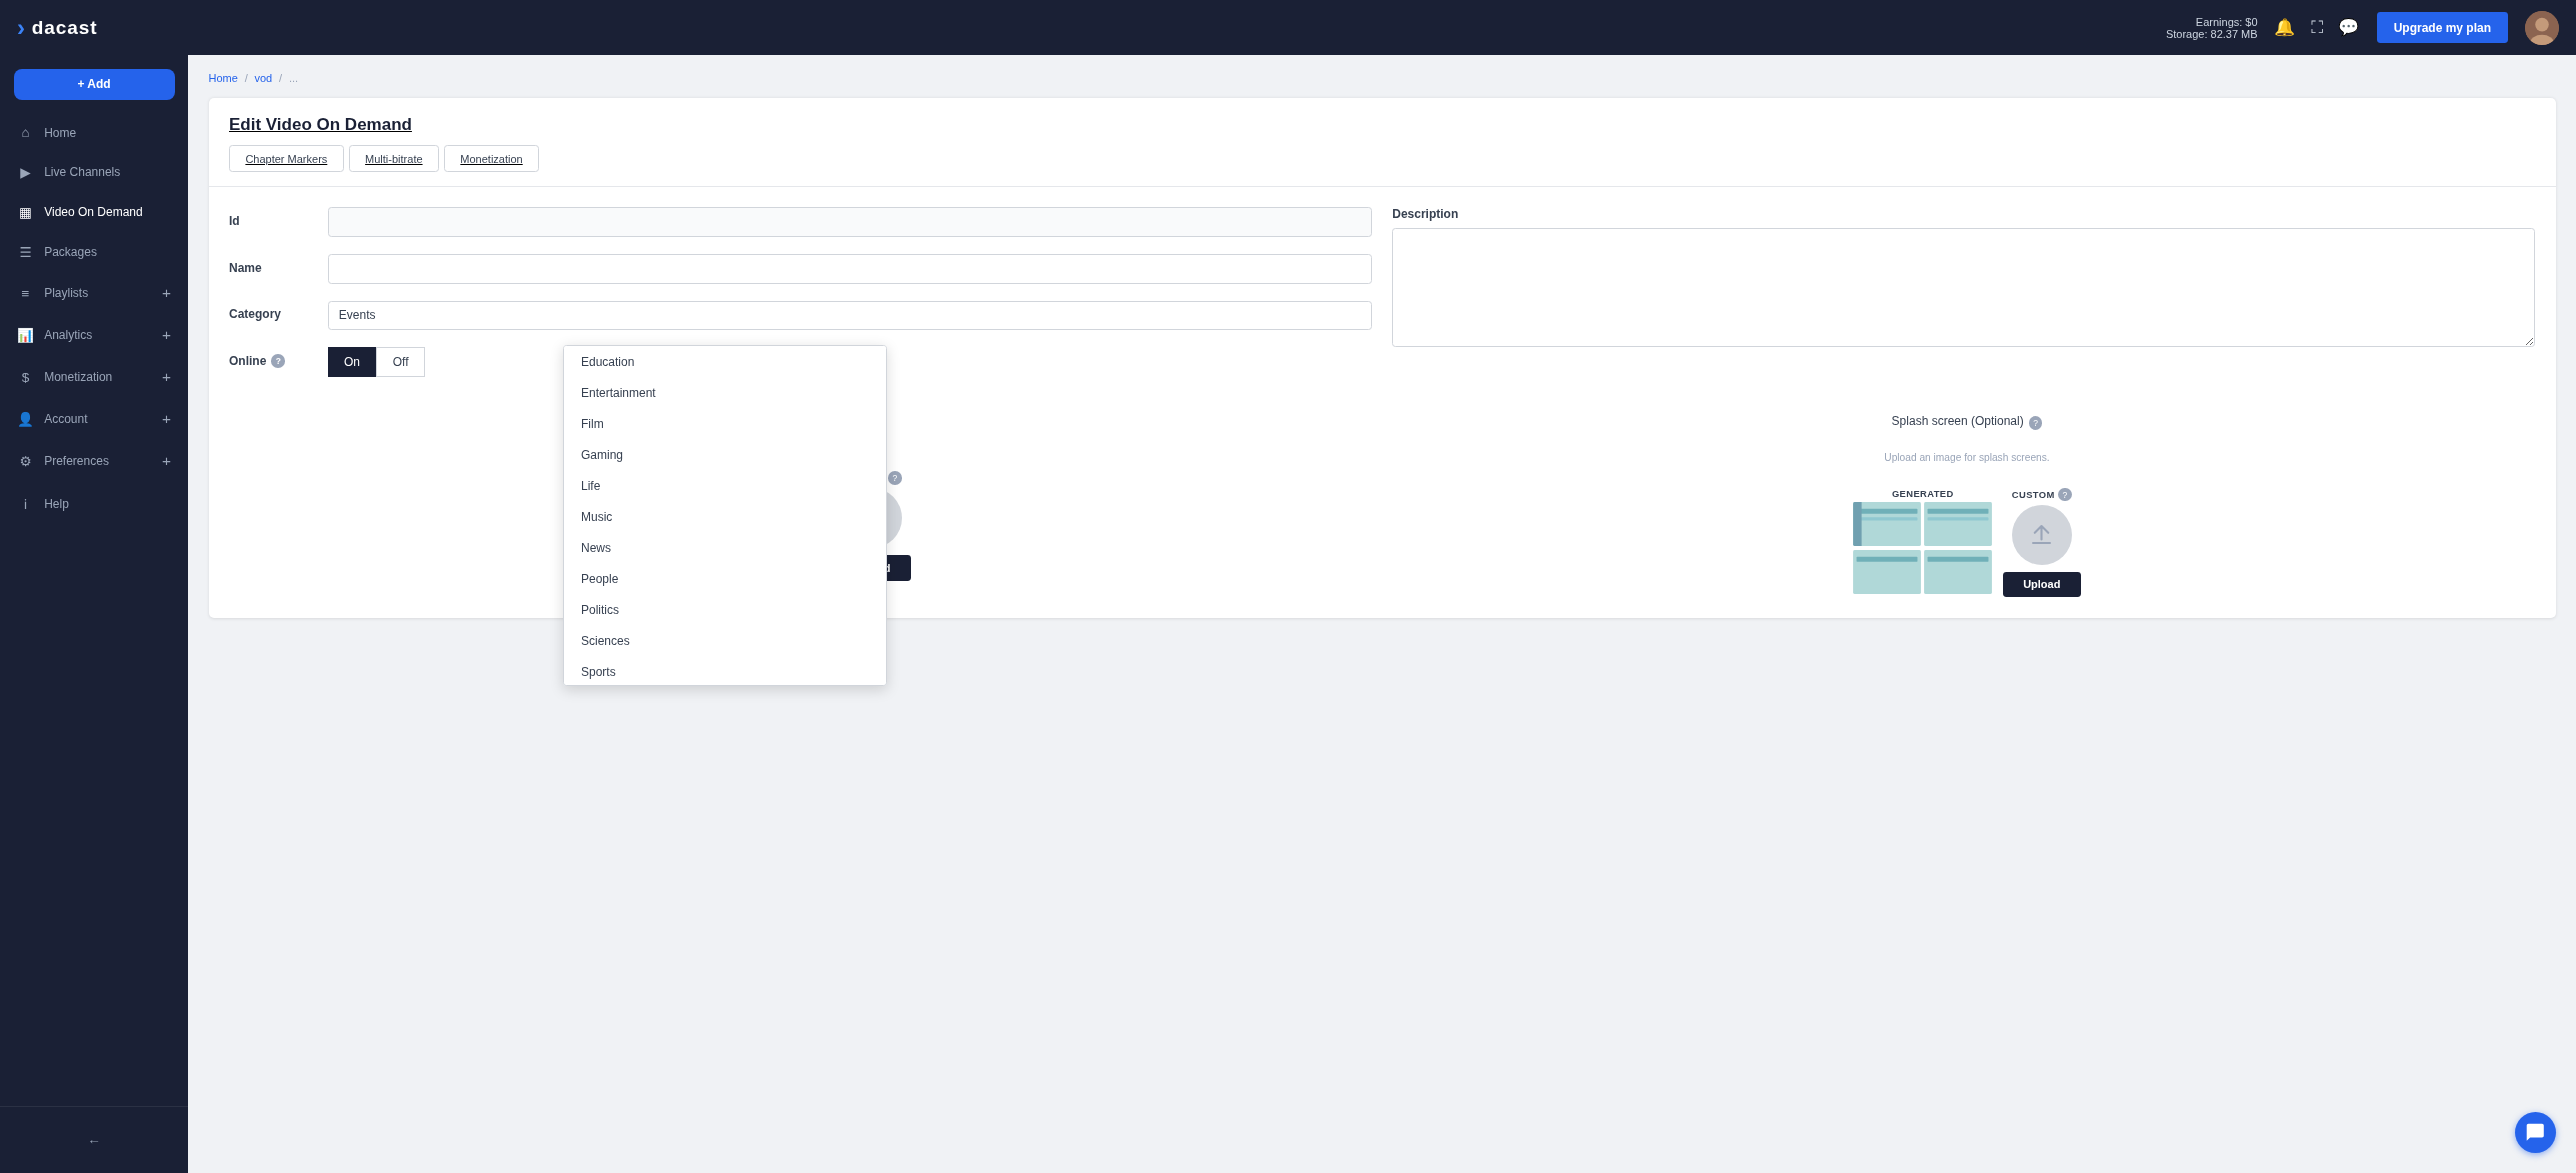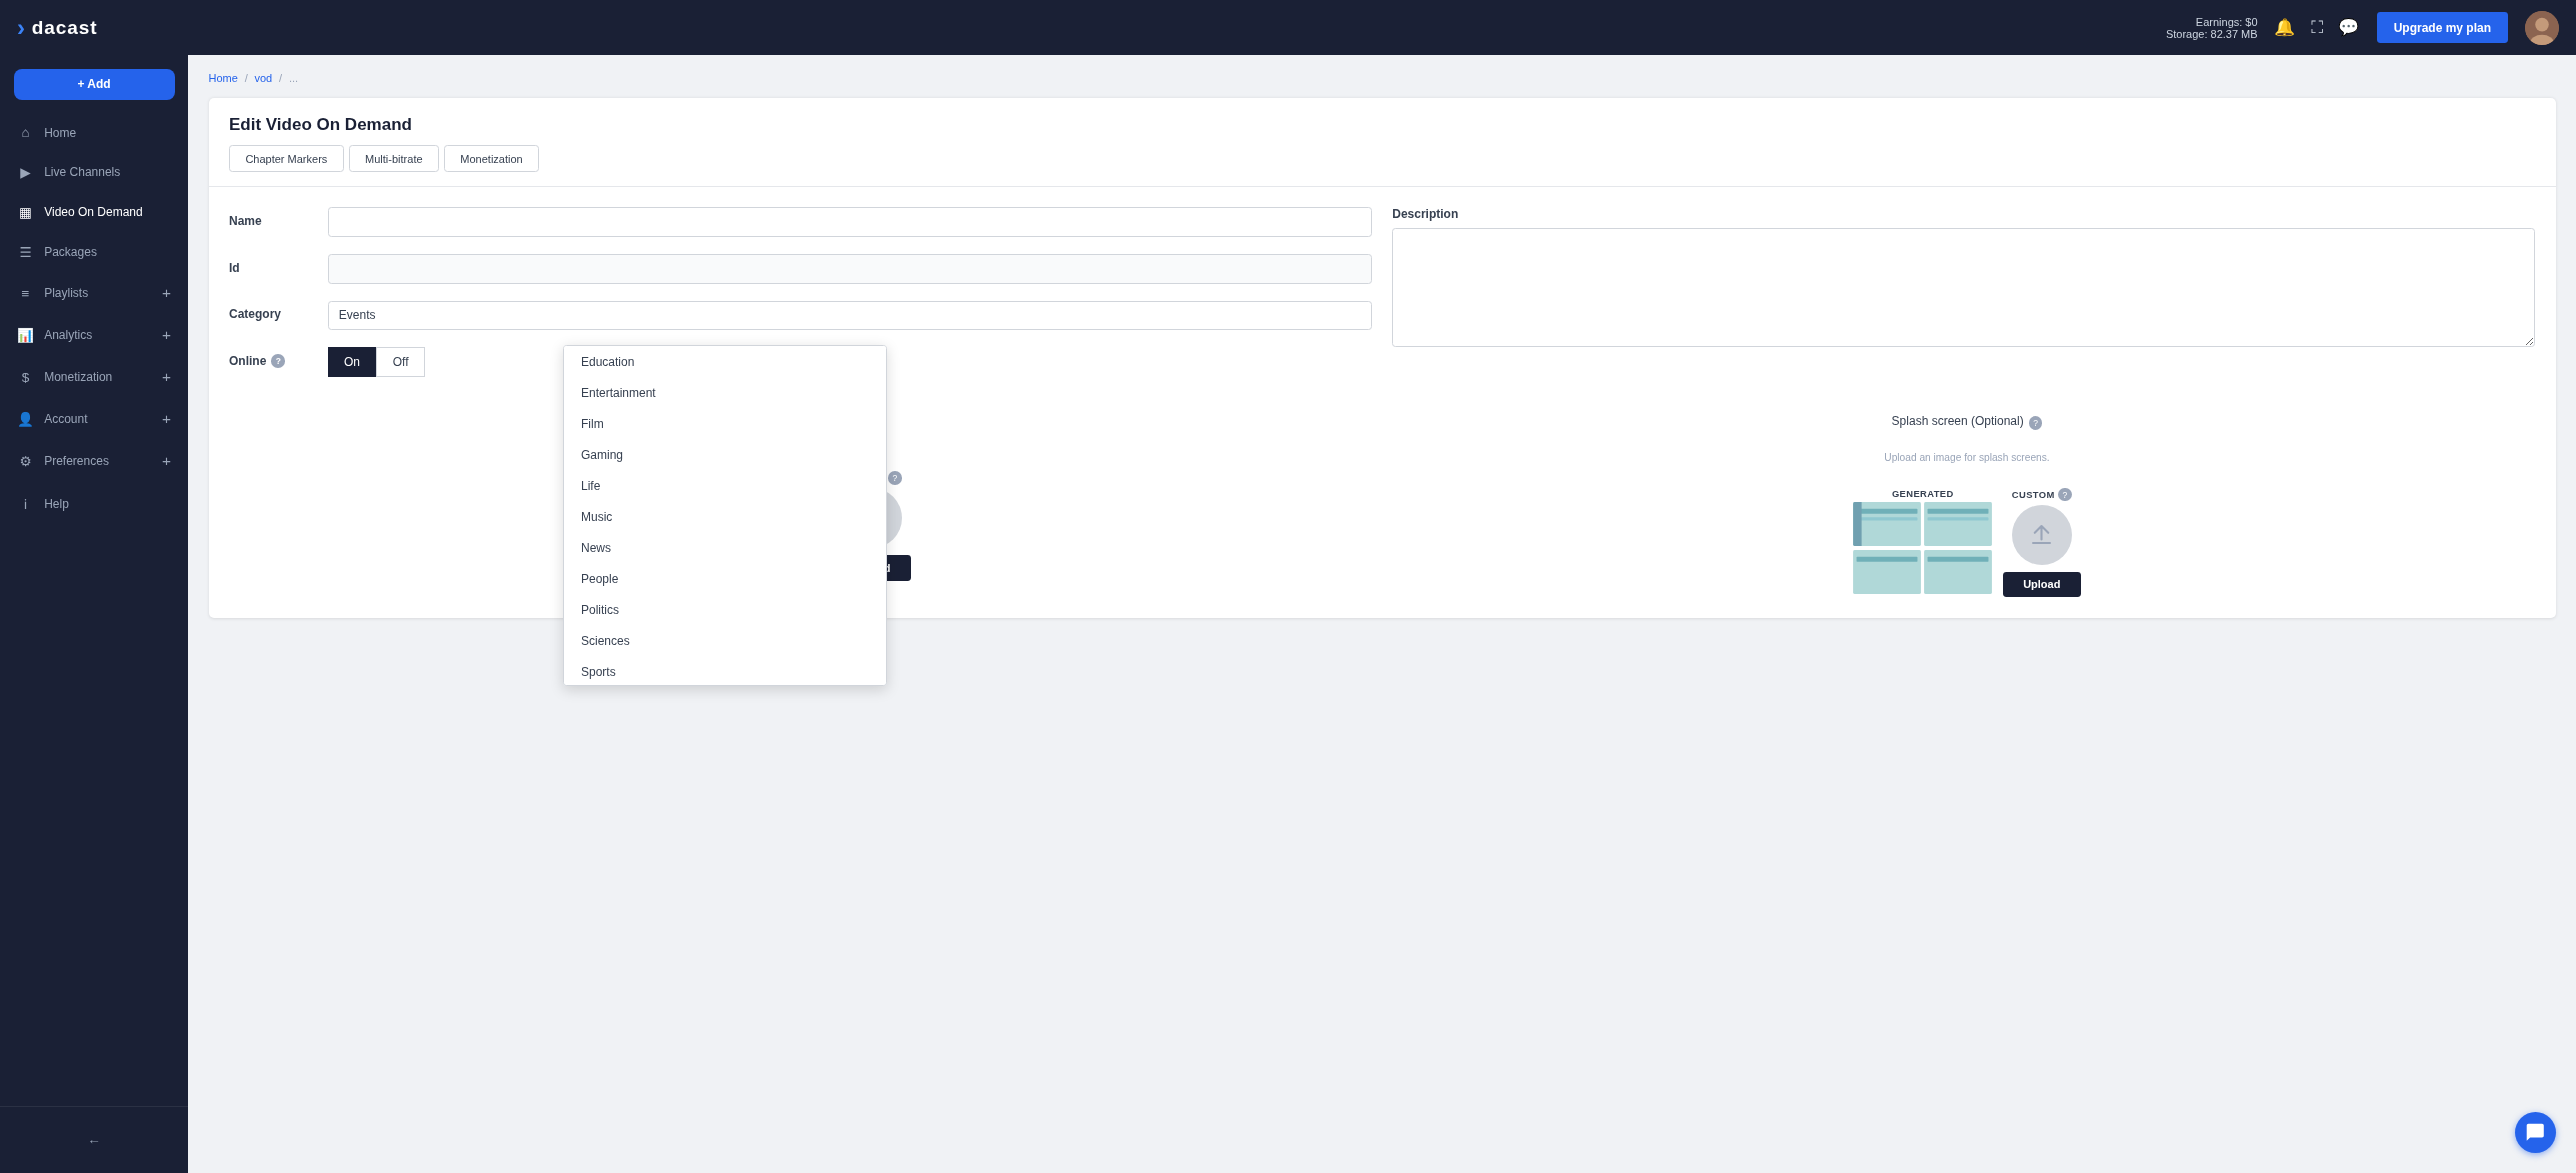--- a/index.html
+++ b/index.html
@@ -46,21 +46,21 @@
     .main-content { flex: 1; overflow-y: auto; padding: 17px 20.5px; position: relative; }
 
     
     .breadcrumb { display: flex; align-items: center; gap: 6.8px; margin-bottom: 13.6px; font-size: 11px; }
     .breadcrumb-link { color: #2563eb; cursor: pointer; }
     .breadcrumb-sep { color: #9aa5b8; }
     .breadcrumb-current { color: #9aa5b8; }
 
     
     .edit-panel { background: white; border-radius: 5.1px; box-shadow: 0 0.9px 3.4px rgba(0,0,0,0.1); }
-    .edit-header { padding: 17px 20.5px 13.6px; border-bottom: 0.9px solid #e5e7eb; }
+    .edit-header { padding: 17px 20.5px 13.6px; border-bottom: 0.9px solid #e5e7eb; text-decoration: underline; }
     .edit-title { font-size: 17px; font-weight: 600; color: #1a2035; margin-bottom: 10.2px; }
     .edit-tabs { display: flex; gap: 5px; }
     .edit-tab { padding: 6.8px 15.4px; border: 0.9px solid #d1d5db; border-radius: 3.4px; font-size: 11px; cursor: pointer; background: white; color: #374151; }
 
     
     .form-area { display: flex; gap: 20.5px; padding: 20.5px; }
     .form-left { flex: 1; }
     .form-right { flex: 1; }
     .form-row { display: flex; align-items: flex-start; margin-bottom: 17px; gap: 13.6px; }
     .form-label { width: 85px; font-size: 12px; font-weight: 600; color: #374151; padding-top: 6.8px; flex-shrink: 0; }
@@ -201,26 +201,26 @@
         <div class="edit-tabs">
           <button class="edit-tab">Chapter Markers</button>
           <button class="edit-tab">Multi-bitrate</button>
           <button class="edit-tab">Monetization</button>
         </div>
       </div>
 
       <div class="form-area">
         <div class="form-left">
           <div class="form-row">
+            <label class="form-label">Id</label>
+            <input class="form-input" type="text" value="" style="background: rgb(249, 250, 251);">
+          </div>
+          <div class="form-row">
             <label class="form-label">Name</label>
             <input class="form-input" type="text" value="" style="">
-          </div>
-          <div class="form-row">
-            <label class="form-label">Id</label>
-            <input class="form-input" type="text" value="" style="background: rgb(249, 250, 251);">
           </div>
           <div class="form-row">
             <label class="form-label">Category</label>
             <div class="form-select-wrapper">
               <select class="form-select">
                 <option>Events</option>
                 <option>Education</option>
                 <option>Entertainment</option>
               </select>
             </div>

